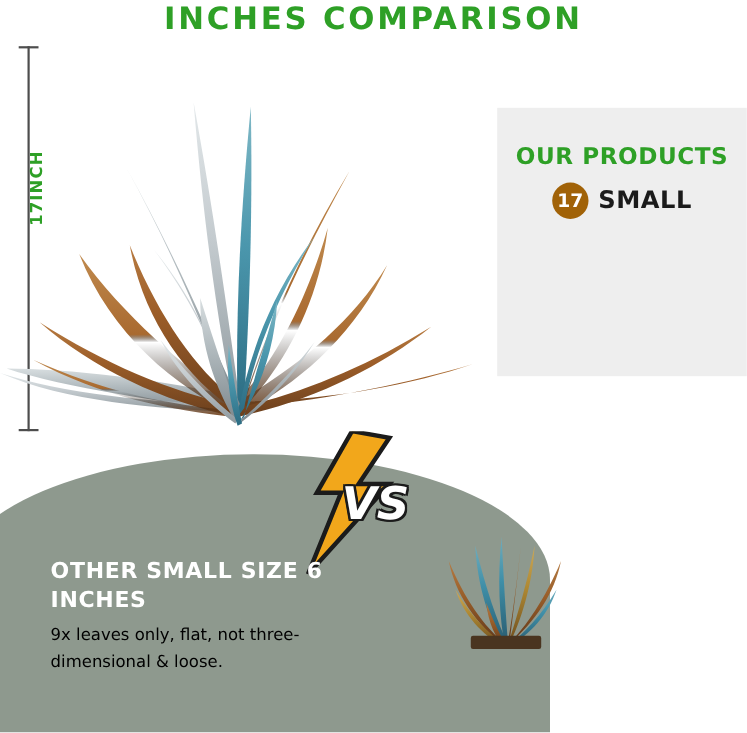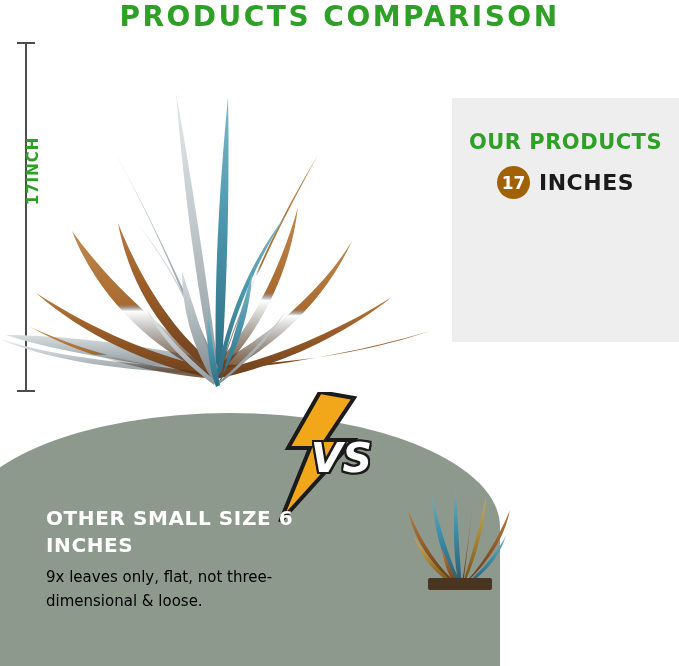--- a/index.html
+++ b/index.html
@@ -222,21 +222,21 @@
     top: 470px;
     width: 180px;
     height: 120px;
   }
 </style>
 </head>
 <body>
 
 <div id="page">
 
-  <div class="title">PRODUCTS COMPARISON</div>
+  <div class="title">INCHES COMPARISON</div>
 
   <div class="measure">
     <div class="cap-top"></div>
     <div class="vline"></div>
     <div class="cap-bottom"></div>
     <div class="label">17INCH</div>
   </div>
 
   <div class="plant-big">
     <svg width="430" height="370" viewBox="0 0 430 370">
@@ -294,21 +294,21 @@
       <path d="M214 350 C 188 330 162 306 146 274 C 172 308 196 330 216 346 Z" fill="url(#gSilver)"></path>
       <path d="M218 350 C 244 330 268 306 286 276 C 262 308 238 330 220 346 Z" fill="url(#gSilver2)"></path>
       <path d="M216 352 C 208 330 206 306 208 278 C 212 308 216 330 220 350 Z" fill="url(#gTeal)"></path>
     </svg>
   </div>
 
   <div class="info-card">
     <div class="hdr">OUR PRODUCTS</div>
     <div class="badge-row">
       <div class="badge-circle">17</div>
-      <div class="badge-text">INCHES</div>
+      <div class="badge-text">SMALL</div>
     </div>
   </div>
 
   <div class="blob"></div>
 
   <div class="vs-wrap">
     <svg class="vs-bolt" width="110" height="130" viewBox="0 0 110 130">
       <polygon points="58,0 26,56 48,56 18,130 92,48 64,48 92,6" fill="#f2a71b" stroke="#1b1b1b" stroke-width="4" stroke-linejoin="miter"></polygon>
     </svg>
     <div class="vs-text">VS</div>

